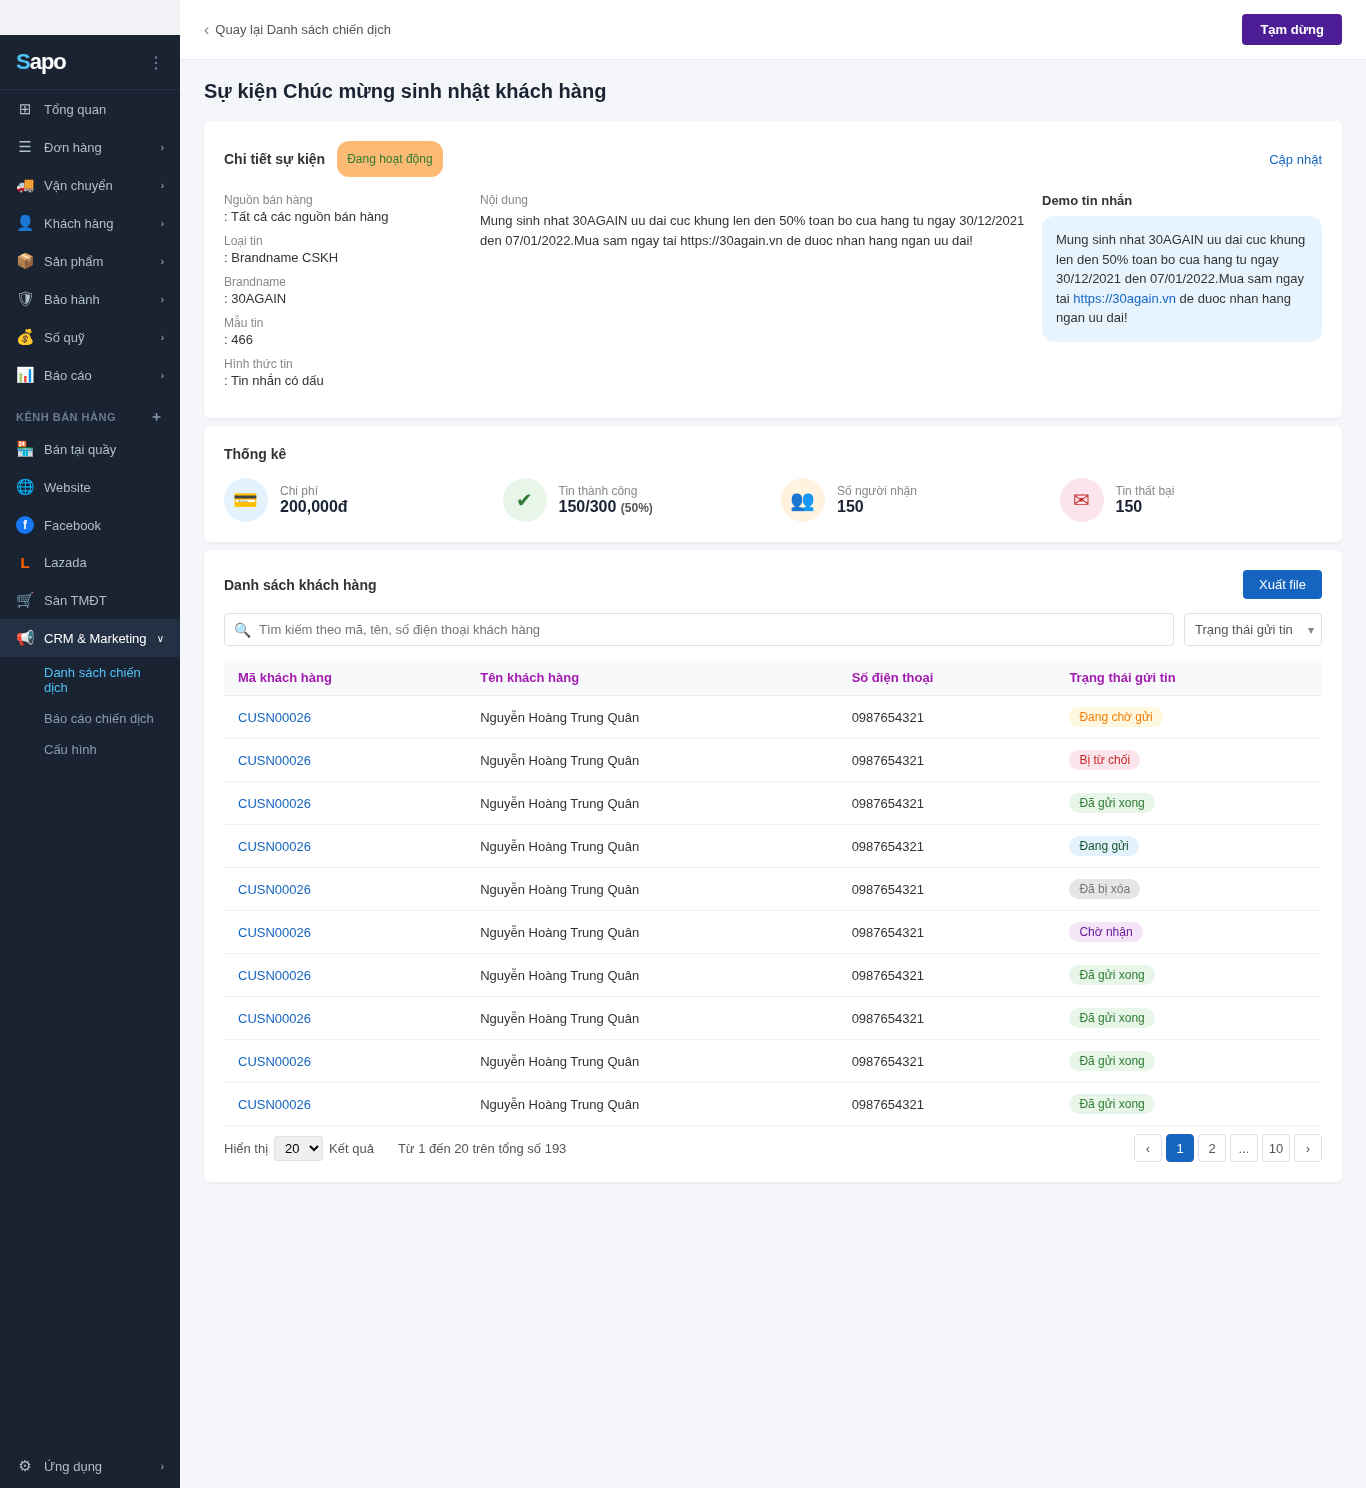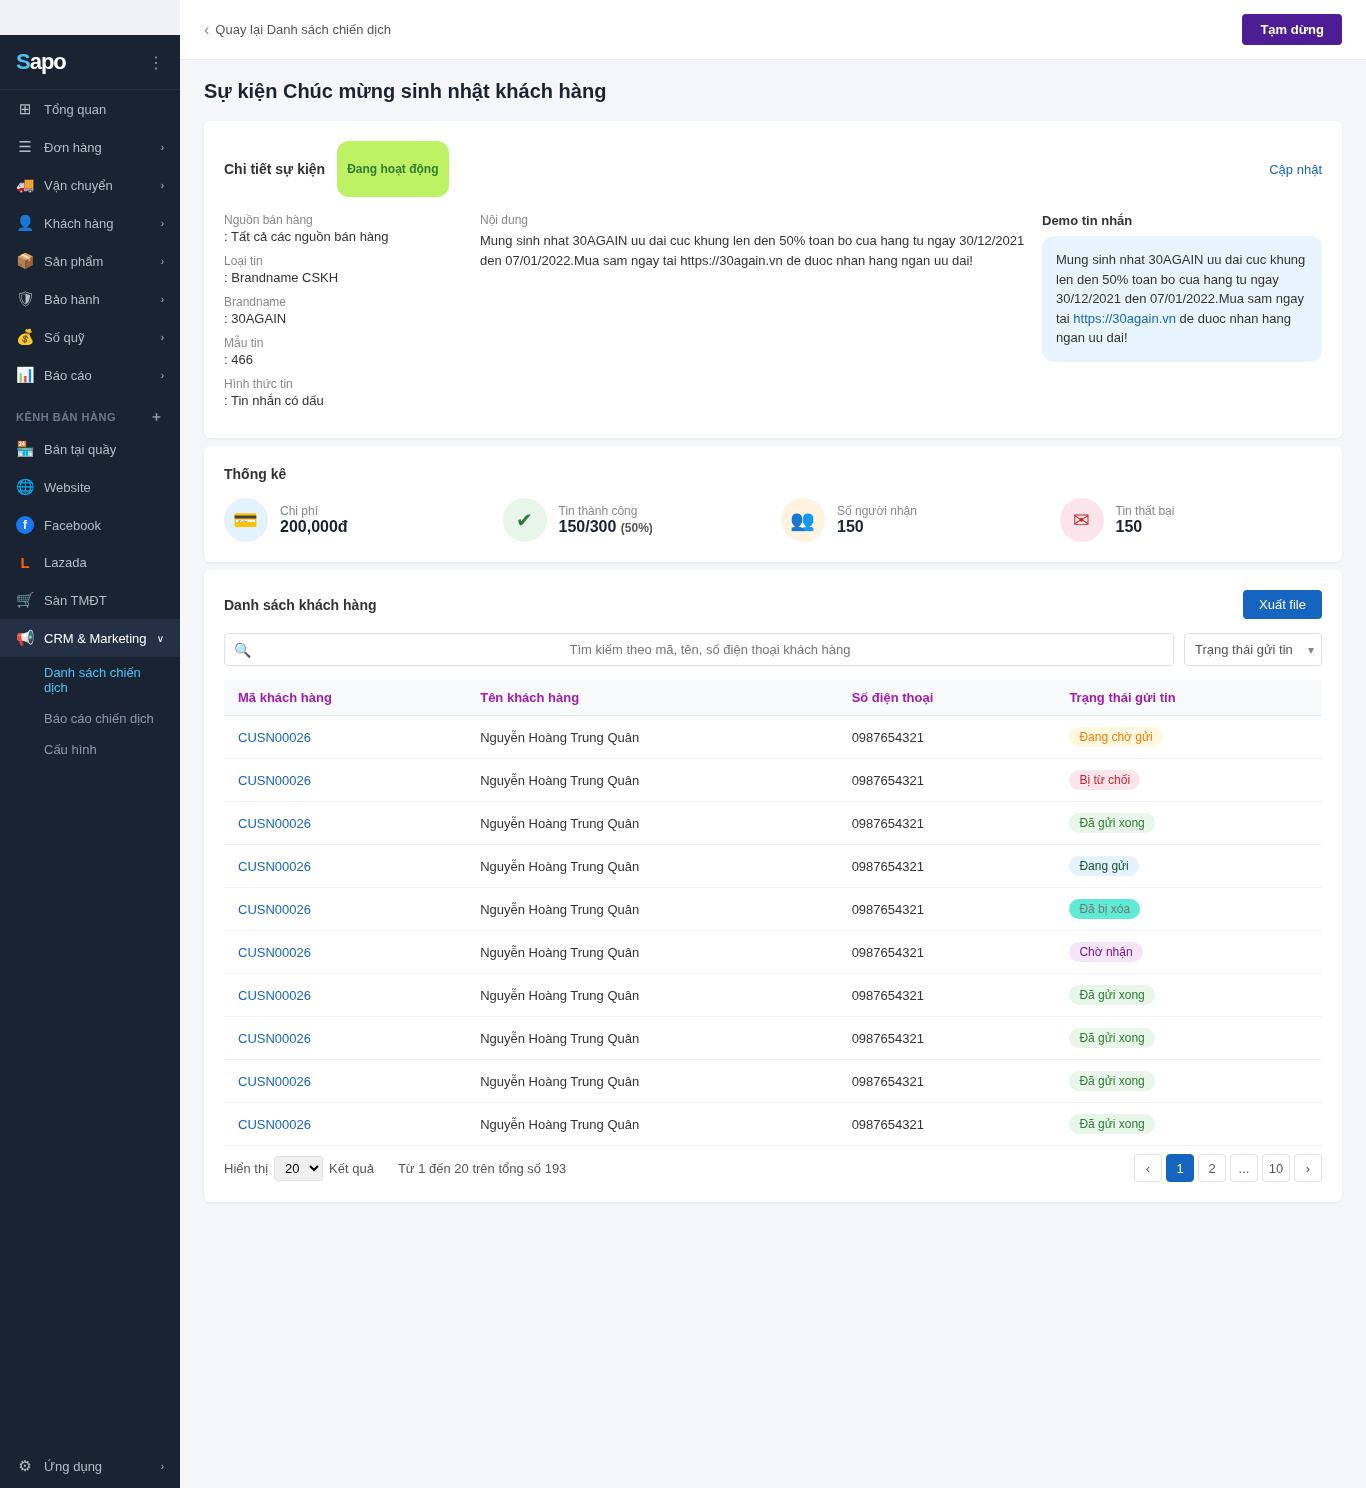--- a/index.html
+++ b/index.html
@@ -30,21 +30,21 @@
     .pause-btn { background: #4c1d95; color: #fff; border: none; border-radius: 4px; padding: 8px 18px; font-size: 13px; font-weight: 700; cursor: pointer; }
 
     .content { padding: 20px 24px; }
     .page-title { font-size: 20px; font-weight: 600; color: #1a2332; margin-bottom: 18px; }
 
     
     .card { background: #fff; border-radius: 6px; padding: 20px; margin-bottom: 8px; box-shadow: 0 1px 3px rgba(0,0,0,0.06); }
     .card-header { display: flex; align-items: center; justify-content: space-between; margin-bottom: 16px; }
     .card-header-left { display: flex; align-items: center; gap: 12px; }
     .card-section-title { font-size: 14px; font-weight: 600; color: #333; }
-    .status-badge { background: #bef264; color: #2e7d32; border-radius: 12px; padding: 21px 10px; font-size: 12px; font-weight: 700; }
+    .status-badge { background: #fdba74; color: #2e7d32; border-radius: 12px; padding: 11px 10px; font-size: 12px; font-weight: 400; }
     .update-link { color: #1565c0; font-size: 13px; cursor: pointer; }
 
     .detail-grid { display: grid; grid-template-columns: 240px 1fr 280px; gap: 16px; }
     .detail-col {}
     .detail-row { margin-bottom: 10px; }
     .detail-label { color: #888; font-size: 12px; margin-bottom: 2px; }
     .detail-value { color: #333; font-size: 13px; }
 
     .demo-msg-box { background: #e8f4fd; border-radius: 12px; padding: 14px; font-size: 13px; color: #333; line-height: 1.5; }
     .demo-msg-box a { color: #1565c0; }
@@ -62,21 +62,21 @@
     .stat-sub { font-size: 12px; color: #555; }
 
     
     .list-card { background: #fff; border-radius: 6px; padding: 20px; box-shadow: 0 1px 3px rgba(0,0,0,0.06); }
     .list-header { display: flex; align-items: center; justify-content: space-between; margin-bottom: 14px; }
     .list-title { font-size: 14px; font-weight: 600; color: #333; }
     .export-btn { background: #1565c0; color: #fff; border: none; border-radius: 4px; padding: 7px 16px; font-size: 13px; cursor: pointer; }
 
     .search-filter-row { display: flex; gap: 10px; margin-bottom: 14px; }
     .search-box { flex: 1; position: relative; }
-    .search-box input { width: 100%; padding: 8px 12px 8px 34px; border: 1px solid #dde2e8; border-radius: 4px; font-size: 13px; color: #555; text-align: center; }
+    .search-box input { width: 100%; padding: 8px 12px 8px 34px; border: 1px solid #dde2e8; border-radius: 4px; font-size: 13px; color: #555; }
     .search-box .search-icon-inner { position: absolute; left: 10px; top: 50%; transform: translateY(-50%); color: #aaa; font-size: 14px; }
     .filter-select { padding: 8px 28px 8px 10px; border: 1px solid #dde2e8; border-radius: 4px; font-size: 13px; color: #555; background: #fff; appearance: none; cursor: pointer; position: relative; }
     .filter-select-wrap { position: relative; }
     .filter-select-wrap::after { content: '▾'; position: absolute; right: 8px; top: 50%; transform: translateY(-50%); color: #888; pointer-events: none; font-size: 12px; }
 
     table { width: 100%; border-collapse: collapse; }
     thead tr { background: #f8f9fb; }
     th { padding: 10px 14px; text-align: left; font-size: 13px; font-weight: 600; color: #a21caf; border-bottom: 1px solid #e8ecf0; }
     td { padding: 11px 14px; font-size: 13px; color: #333; border-bottom: 1px solid #f0f2f5; }
     .customer-link { color: #1565c0; text-decoration: none; cursor: pointer; }
@@ -368,21 +368,21 @@
             <tr>
       <td><a class="customer-link">CUSN00026</a></td>
       <td>Nguyễn Hoàng Trung Quân</td>
       <td>0987654321</td>
       <td><span class="badge" style="background:#e3f2fd;color:#14532d;">Đang gửi</span></td>
     </tr>
             <tr>
       <td><a class="customer-link">CUSN00026</a></td>
       <td>Nguyễn Hoàng Trung Quân</td>
       <td>0987654321</td>
-      <td><span class="badge" style="background:#5eead4;color:#757575;">Đã bị xóa</span></td>
+      <td><span class="badge" style="background:#e5e5e5;color:#757575;">Đã bị xóa</span></td>
     </tr>
             <tr>
       <td><a class="customer-link">CUSN00026</a></td>
       <td>Nguyễn Hoàng Trung Quân</td>
       <td>0987654321</td>
       <td><span class="badge" style="background:#f3e5f5;color:#6a1b9a;">Chờ nhận</span></td>
     </tr>
             <tr>
       <td><a class="customer-link">CUSN00026</a></td>
       <td>Nguyễn Hoàng Trung Quân</td>

